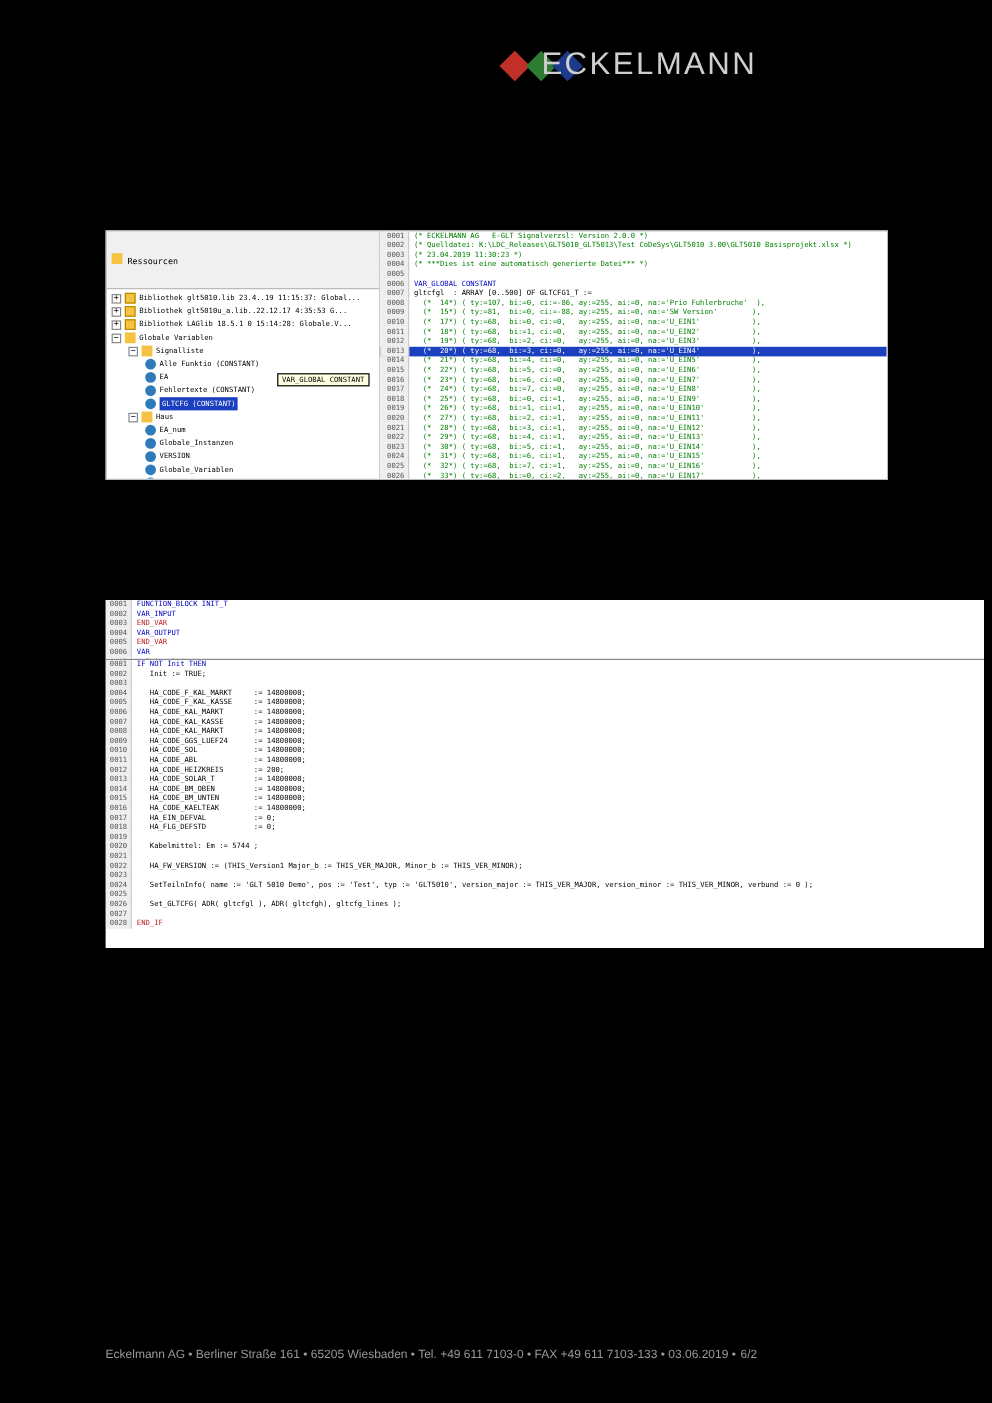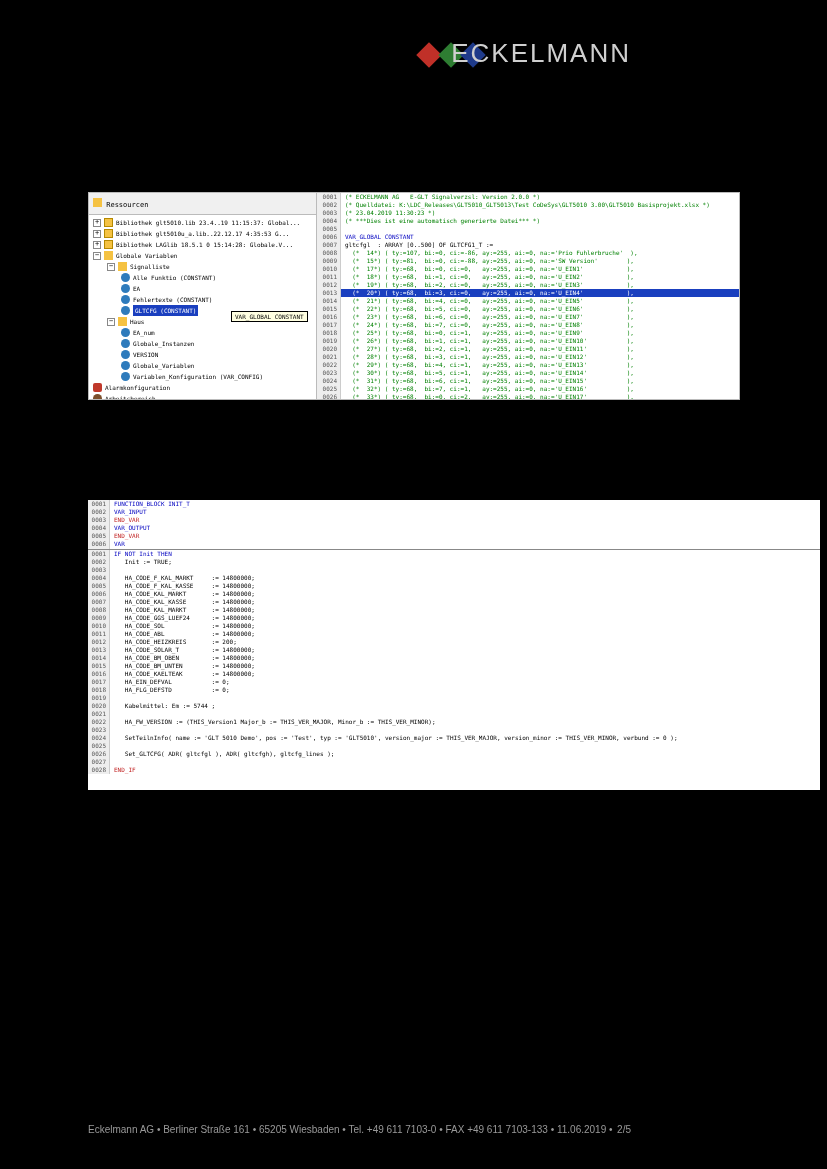--- a/index.html
+++ b/index.html
@@ -11,21 +11,21 @@
   .logo-squares { position:absolute; left:420px; top:0; display:flex; gap:4px; }
   .sq { width:18px; height:18px; transform:rotate(45deg); }
   .sq.r{ background:#c03028; }
   .sq.g{ background:#2e7d32; }
   .sq.b{ background:#1e3a8a; }
   .brand { position:absolute; right:60px; top:-8px; font-family:"Segoe UI",Arial,sans-serif; font-weight:300; letter-spacing:2px; font-size:26px; color:#cfcfcf; }
 
   
   .shot1 { position:absolute; left:88px; top:192px; width:652px; height:208px; background:#fff; font-family:Consolas,Menlo,monospace; font-size:6px; color:#000; display:flex; overflow:hidden; border:1px solid #bbb; }
   .tree-pane { width:228px; height:100%; border-right:1px solid #bbb; overflow:hidden; }
-  .tree-title { background:#f0f0f0; border-bottom:1px solid #bbb; padding:5px 4px; font-size:7px; color:#000; }
+  .tree-title { background:#f0f0f0; border-bottom:1px solid #bbb; padding:18px 4px; font-size:7px; color:#000; }
   .tree { padding:2px 2px 2px 4px; line-height:11px; }
   .tnode { display:flex; align-items:center; gap:3px; white-space:nowrap; }
   .exp { width:8px; height:8px; border:1px solid #888; display:inline-flex; align-items:center; justify-content:center; font-size:7px; line-height:1; background:#fff; color:#000; }
   .ico { width:9px; height:9px; display:inline-block; }
   .ico.folder{ background:#f5c242; }
   .ico.lib{ background:#f5c242; border:1px solid #b58900; }
   .ico.ball{ background:#2e7bbc; border-radius:50%; }
   .ico.ball2{ background:#7b4f2c; border-radius:50%; }
   .ico.gear{ background:#c0392b; border-radius:2px; }
   .selected { background:#1a3fbf; color:#fff; padding:0 2px; }
@@ -407,17 +407,17 @@
           <span class="ln-text c-black" data-name="line-text"></span>
         </div>
         <div class="s2line" data-name="code-line">
           <span class="ln-gutter" data-name="line-number">0028</span>
           <span class="ln-text c-red" data-name="line-text">END_IF</span>
         </div>
       </div>
   </div>
 
   <div class="footer" data-name="footer">
-    <span data-name="footer-text">Eckelmann AG • Berliner Straße 161 • 65205 Wiesbaden • Tel. +49 611 7103-0 • FAX +49 611 7103-133 • 11.06.2019 •</span>
-    <span data-name="page-number">2/5</span>
+    <span data-name="footer-text">Eckelmann AG • Berliner Straße 161 • 65205 Wiesbaden • Tel. +49 611 7103-0 • FAX +49 611 7103-133 • 03.06.2019 •</span>
+    <span data-name="page-number">6/2</span>
   </div>
 
 </div>
 
 </body></html>

